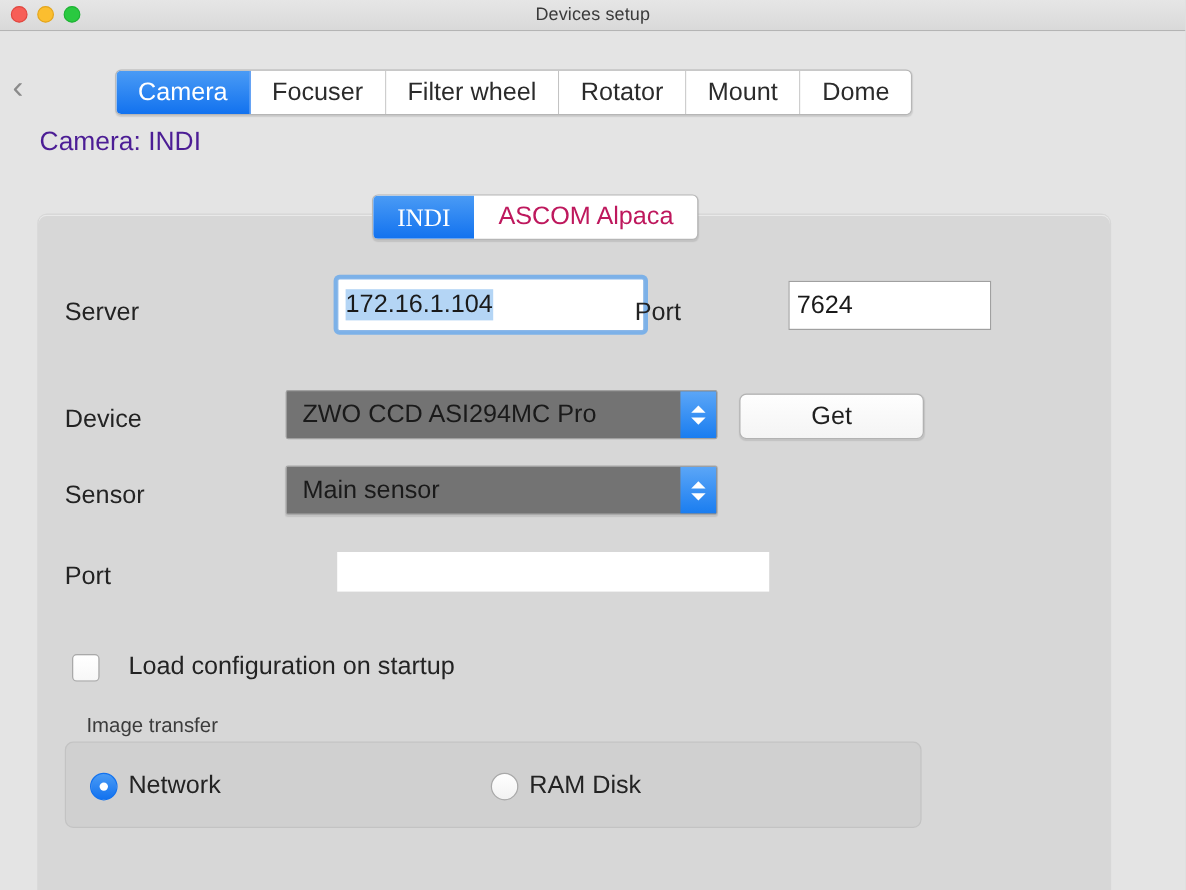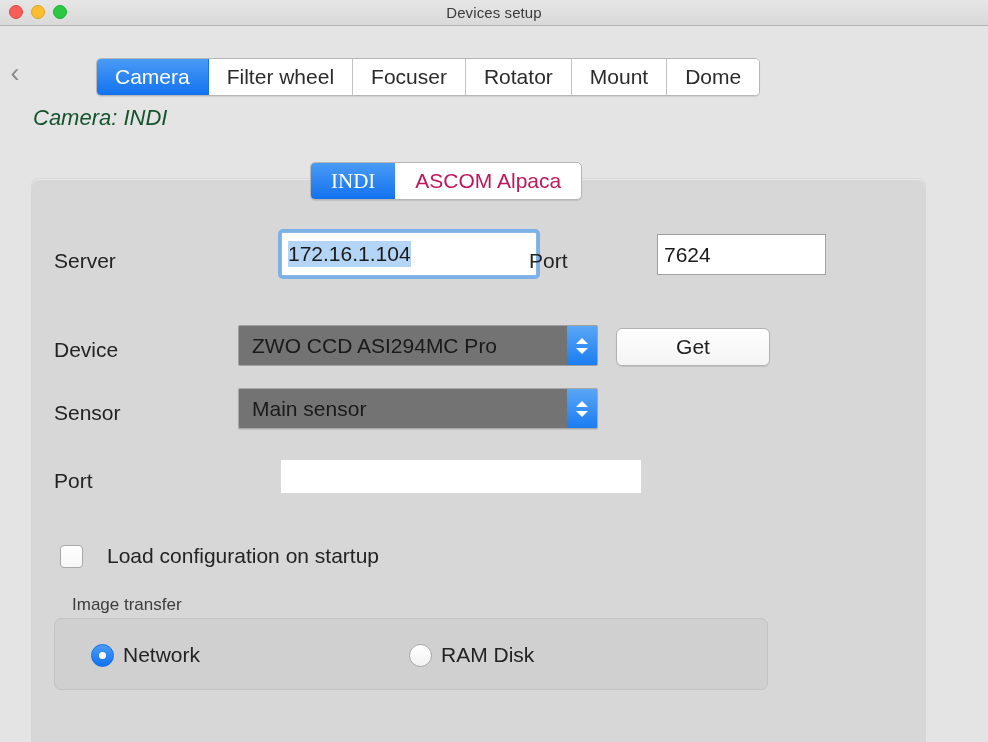--- a/index.html
+++ b/index.html
@@ -118,22 +118,21 @@
     text-align: center;
     cursor: default;
   }
 
   
   .heading {
     position: absolute;
     left: 33px;
     top: 105px;
     font-size: 22px;
-    color: #14532d;
-    font-style: italic;
+    color: #4c1d95;
   }
 
   
   .segmented {
     position: absolute;
     left: 310px;
     top: 162px;
     height: 38px;
     display: flex;
     border-radius: 5px;
@@ -365,22 +364,22 @@
       <div class="light close"></div>
       <div class="light min"></div>
       <div class="light max"></div>
     </div>
   </div>
   <div class="window-title">Devices setup</div>
 
   <div class="tabbar-strip">
     <div class="tabbar">
       <div class="tab selected">Camera</div>
+      <div class="tab">Focuser</div>
       <div class="tab">Filter wheel</div>
-      <div class="tab">Focuser</div>
       <div class="tab">Rotator</div>
       <div class="tab">Mount</div>
       <div class="tab">Dome</div>
     </div>
   </div>
 
   <div class="back-chevron">‹</div>
 
   <div class="heading">Camera: INDI</div>
 
@@ -426,21 +425,21 @@
     </div>
 
     <div class="checkrow" style="left:28px; top:365px;">
       <span class="checkbox"></span>
       <span class="cb-label">Load configuration on startup</span>
     </div>
   </div>
 
   <div class="group-title">Image transfer</div>
   <div class="groupbox">
-    <div class="radiorow" style="left:36px; top:24px;">
+    <div class="radiorow" style="left:20px; top:24px;">
       <span class="radio on"></span>
       <span class="rb-label">Network</span>
     </div>
     <div class="radiorow" style="left:354px; top:24px;">
       <span class="radio off"></span>
       <span class="rb-label">RAM Disk</span>
     </div>
   </div>
 
 </div>

